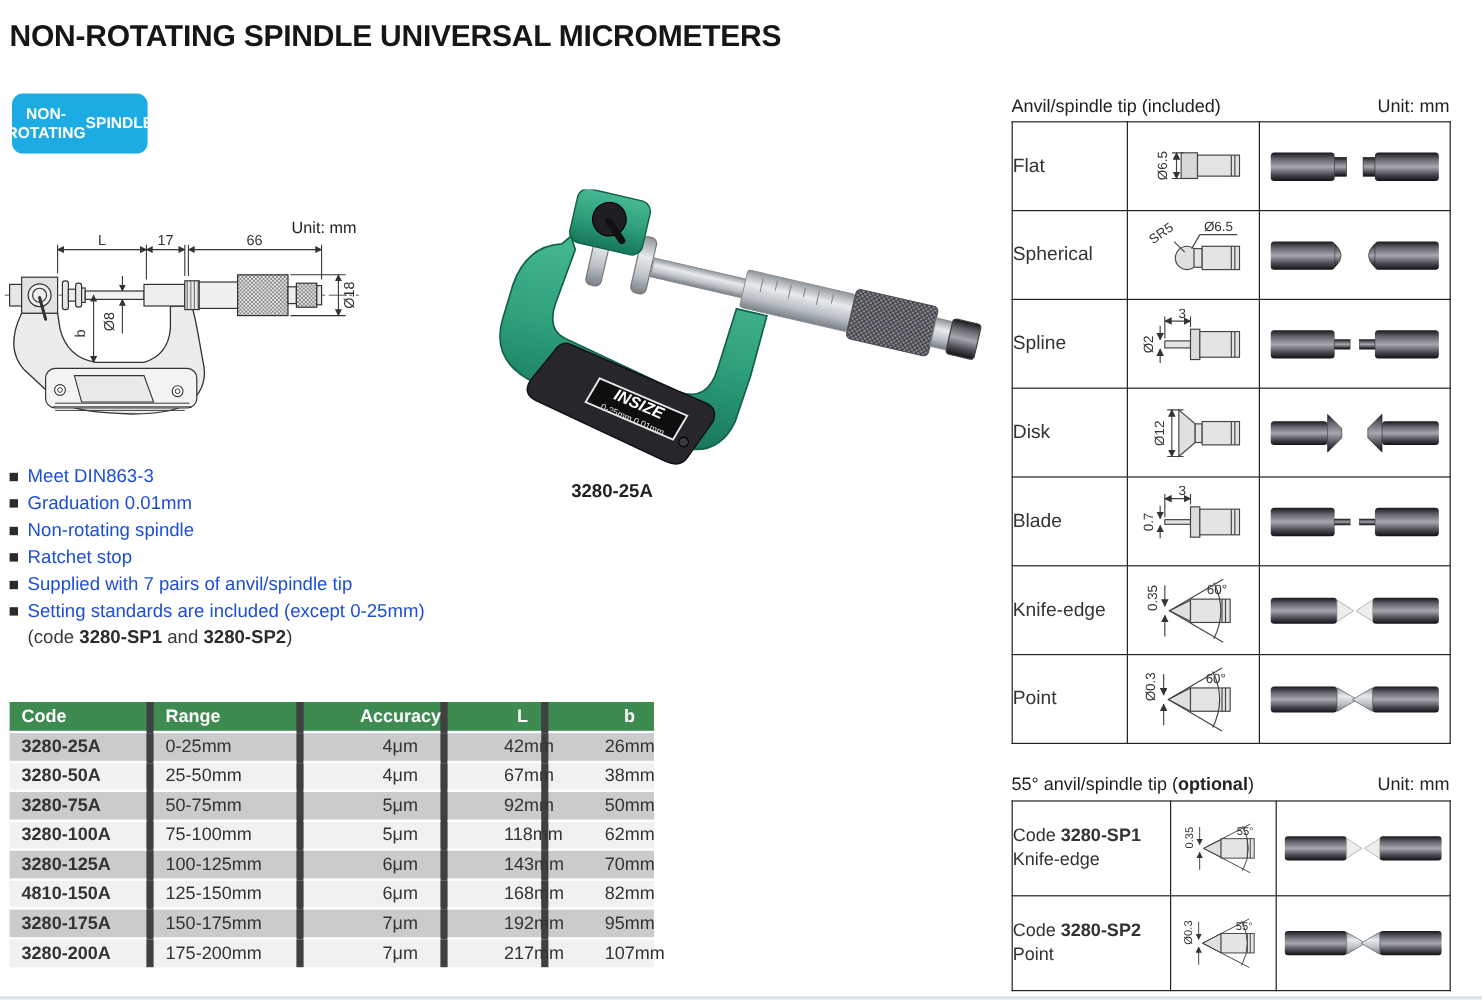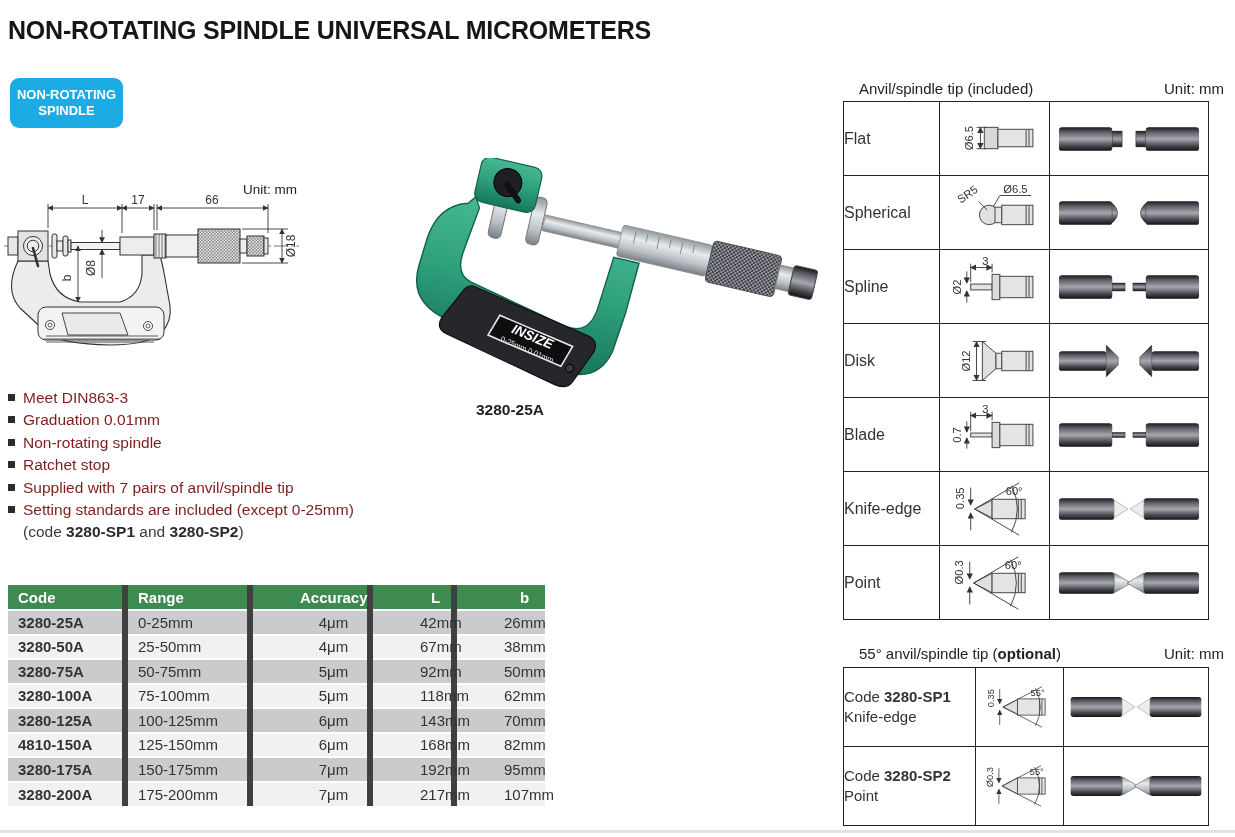--- a/index.html
+++ b/index.html
@@ -2,45 +2,45 @@
 <html><head>
 <meta charset="utf-8">
 <style>
   * { margin:0; padding:0; box-sizing:border-box; }
   html,body { width:1235px; height:837px; background:#fff; font-family:"Liberation Sans", sans-serif; color:#2b2b2b; overflow:hidden; position:relative; }
   .abs { position:absolute; }
 
   
   #title { left:8px; top:16px; font-size:25px; font-weight:bold; color:#161616; letter-spacing:-0.2px; }
   #badge { left:10px; top:78px; width:113px; height:50px; background:#1CACE3; border-radius:9px;
-           display:flex; flex-direction:column; align-items:center; justify-content:center;
+           display:flex; align-items:center; justify-content:center;
            color:#fff; font-weight:bold; font-size:13px; line-height:16px; text-align:center; }
 
   
   #features { left:8px; top:389px; width:470px; }
-  .feat { display:flex; align-items:flex-start; margin-bottom:5.4px; font-size:15.5px; line-height:17px; color:#7f1d1d; }
+  .feat { display:flex; align-items:flex-start; margin-bottom:5.4px; font-size:15.5px; line-height:17px; color:#1d4ed8; }
   .sq { width:7px; height:7px; background:#2b2b2b; margin:5px 8px 0 0; flex:0 0 auto; }
   .note { margin-left:15px; font-size:15.5px; line-height:17px; color:#3a3a3a; }
   .note b { color:#2b2b2b; }
 
   
   #spec { left:8px; top:585px; }
   table.spec { border-collapse:collapse; table-layout:fixed; width:537px; font-size:15px; }
   table.spec th { background:#3E8B52; color:#fff; font-weight:bold; height:25px; }
   table.spec td { height:24.5px; color:#333; }
   table.spec tbody td { border-top:2px solid #fff; }
   table.spec th + th, table.spec td + td { border-left:6px solid #404040; }
   tr.g td { background:#CBCBCD; }
   tr.w td { background:#F1F1F2; }
   .cl { text-align:left; padding-left:10px; }
   .cc { text-align:center;padding-left:47px; }
   .bold { font-weight:bold; }
 
   
-  .cap { width:365px; display:flex; justify-content:space-between; font-size:15px; color:#222;margin-left:16px; }
+  .cap { width:365px; display:flex; justify-content:space-between; font-size:15px; color:#222; }
   table.tips { border-collapse:collapse; background:#fff; table-layout:fixed; }
   table.tips td { border:1.6px solid #222; vertical-align:middle; padding:0; }
   td.namec { font-size:16px; color:#333; padding-left:11px; }
   td.cell-center { text-align:center; }
   .svgwrap { display:flex; align-items:center; justify-content:center; width:100%; height:100%; }
 
   #caption25a { left:440px; top:401px; width:140px; text-align:center; font-size:15.5px; font-weight:bold; color:#222; }
 
   #bottomrule { left:0; top:830px; width:1235px; height:3px; background:#D9E4EB; }
 

